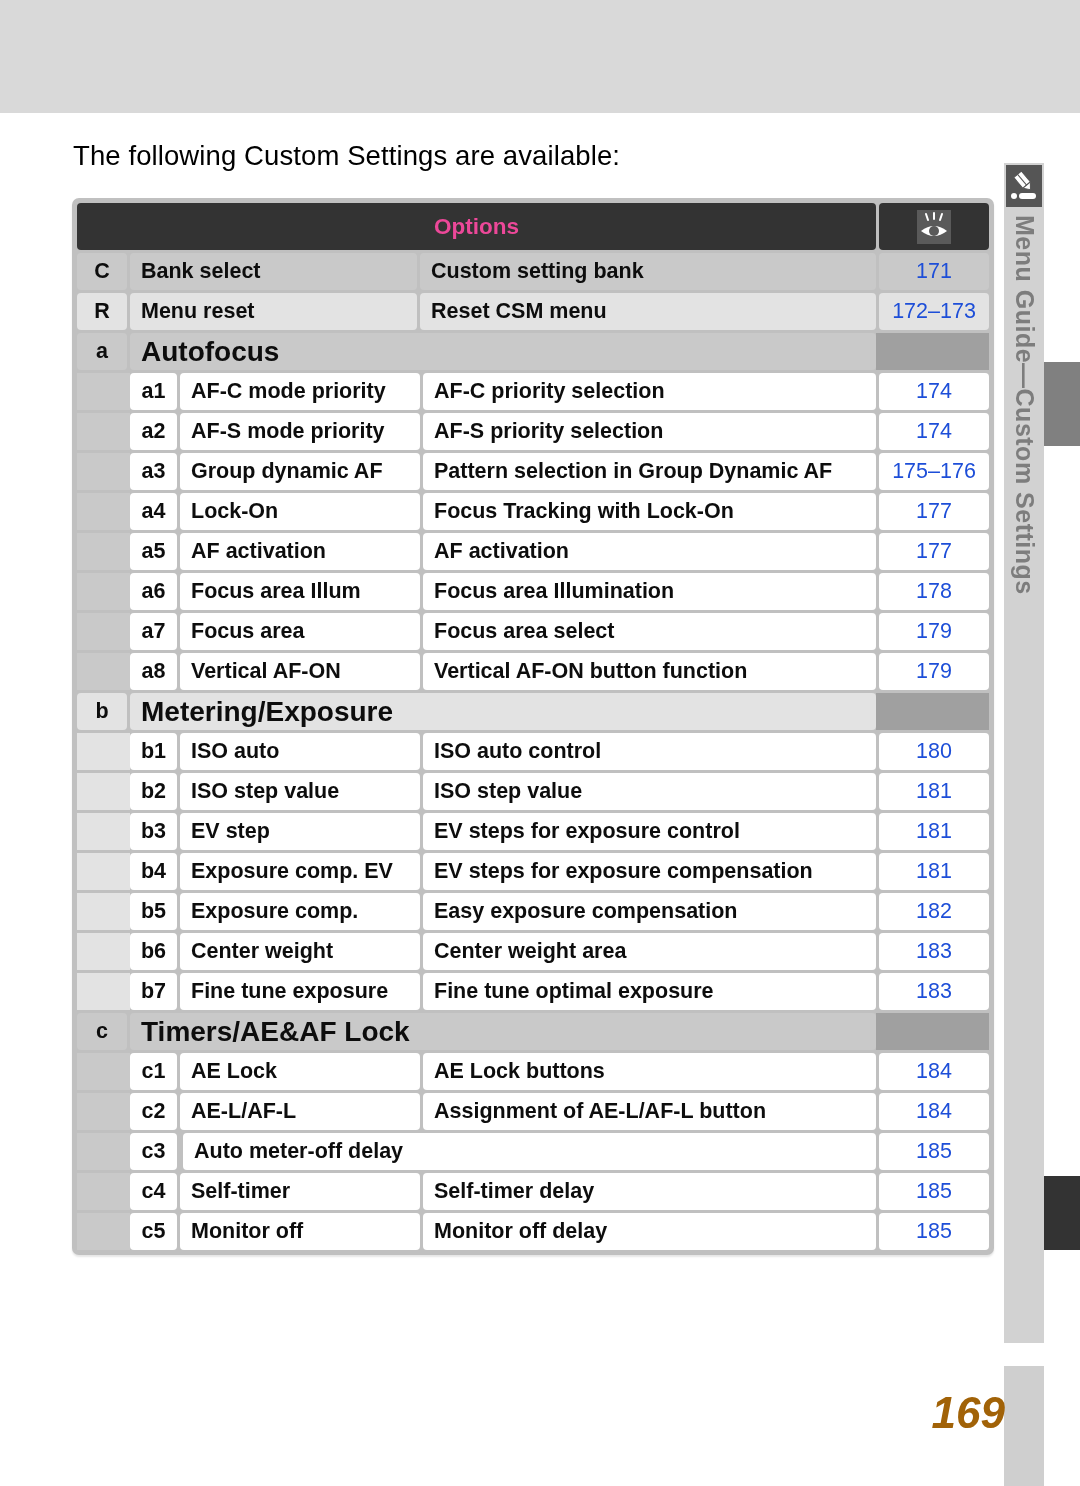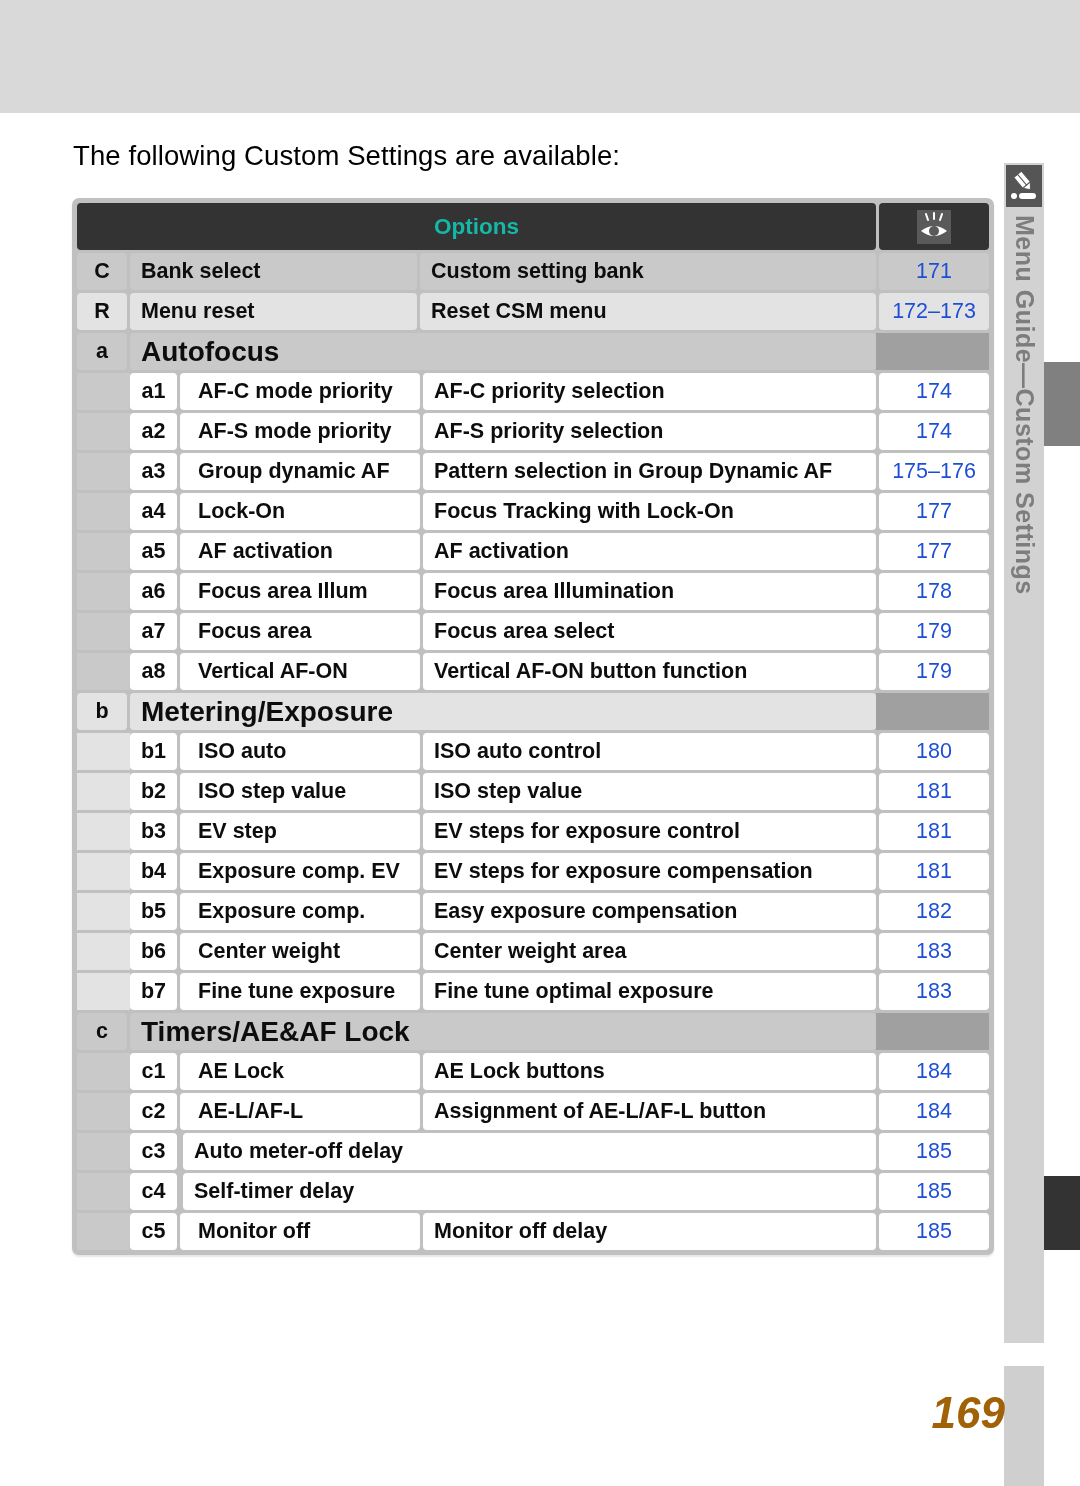--- a/index.html
+++ b/index.html
@@ -59,21 +59,21 @@
     font-size: 21.5px;
     font-weight: bold;
     color: #0d0d0d;
     min-height: 37px;
     padding: 3px 0;
   }
 
   
   .c-idx   { width: 50px;  justify-content: center; flex: 0 0 50px; }
   .c-sub   { width: 47px;  justify-content: center; flex: 0 0 47px; }
-  .c-name  { width: 240px; flex: 0 0 240px; padding-left: 18px; }
+  .c-name  { width: 240px; flex: 0 0 240px; padding-left: 11px; }
   .c-namew { width: 287px; flex: 0 0 287px; padding-left: 11px; }
   .c-opt   { flex: 1 1 auto; padding-left: 11px; }
   .c-page  { width: 110px; flex: 0 0 110px; justify-content: center;
              font-weight: normal; font-size: 21.5px; color: #1d4ed8; }
 
   
   .sh-dark   { background: #c9c9c9; }
   .sh-light  { background: #e3e3e3; }
   .sh-white  { background: #ffffff; }
 
@@ -83,21 +83,21 @@
   
   .header-row { display: flex; width: 100%; }
   .hdr-main {
     flex: 1 1 auto;
     background: #333333;
     border-radius: 4px;
     height: 47px;
     display: flex;
     align-items: center;
     justify-content: center;
-    color: #14b8a6;
+    color: #ec4899;
     font-size: 22.5px;
     font-weight: bold;
   }
   .hdr-page {
     width: 110px;
     flex: 0 0 110px;
     background: #333333;
     border-radius: 4px;
     height: 47px;
     display: flex;
@@ -496,20 +496,21 @@
         <div class="cell c-opt sh-white">Auto meter-off delay</div>
         <div class="gap"></div>
         <div class="cell c-page sh-white">185</div>
       </div>
       <div class="vgap"></div>
       <div class="trow">
         <div class="gutter sh-dark"></div>
         <div class="gap sh-dark"></div>
         <div class="cell c-sub sh-white">c4</div>
         <div class="gap"></div>
+        <div class="cell c-name sh-white">Self-timer</div>
         <div class="gap"></div>
         <div class="cell c-opt sh-white">Self-timer delay</div>
         <div class="gap"></div>
         <div class="cell c-page sh-white">185</div>
       </div>
       <div class="vgap"></div>
       <div class="trow">
         <div class="gutter sh-dark"></div>
         <div class="gap sh-dark"></div>
         <div class="cell c-sub sh-white">c5</div>

